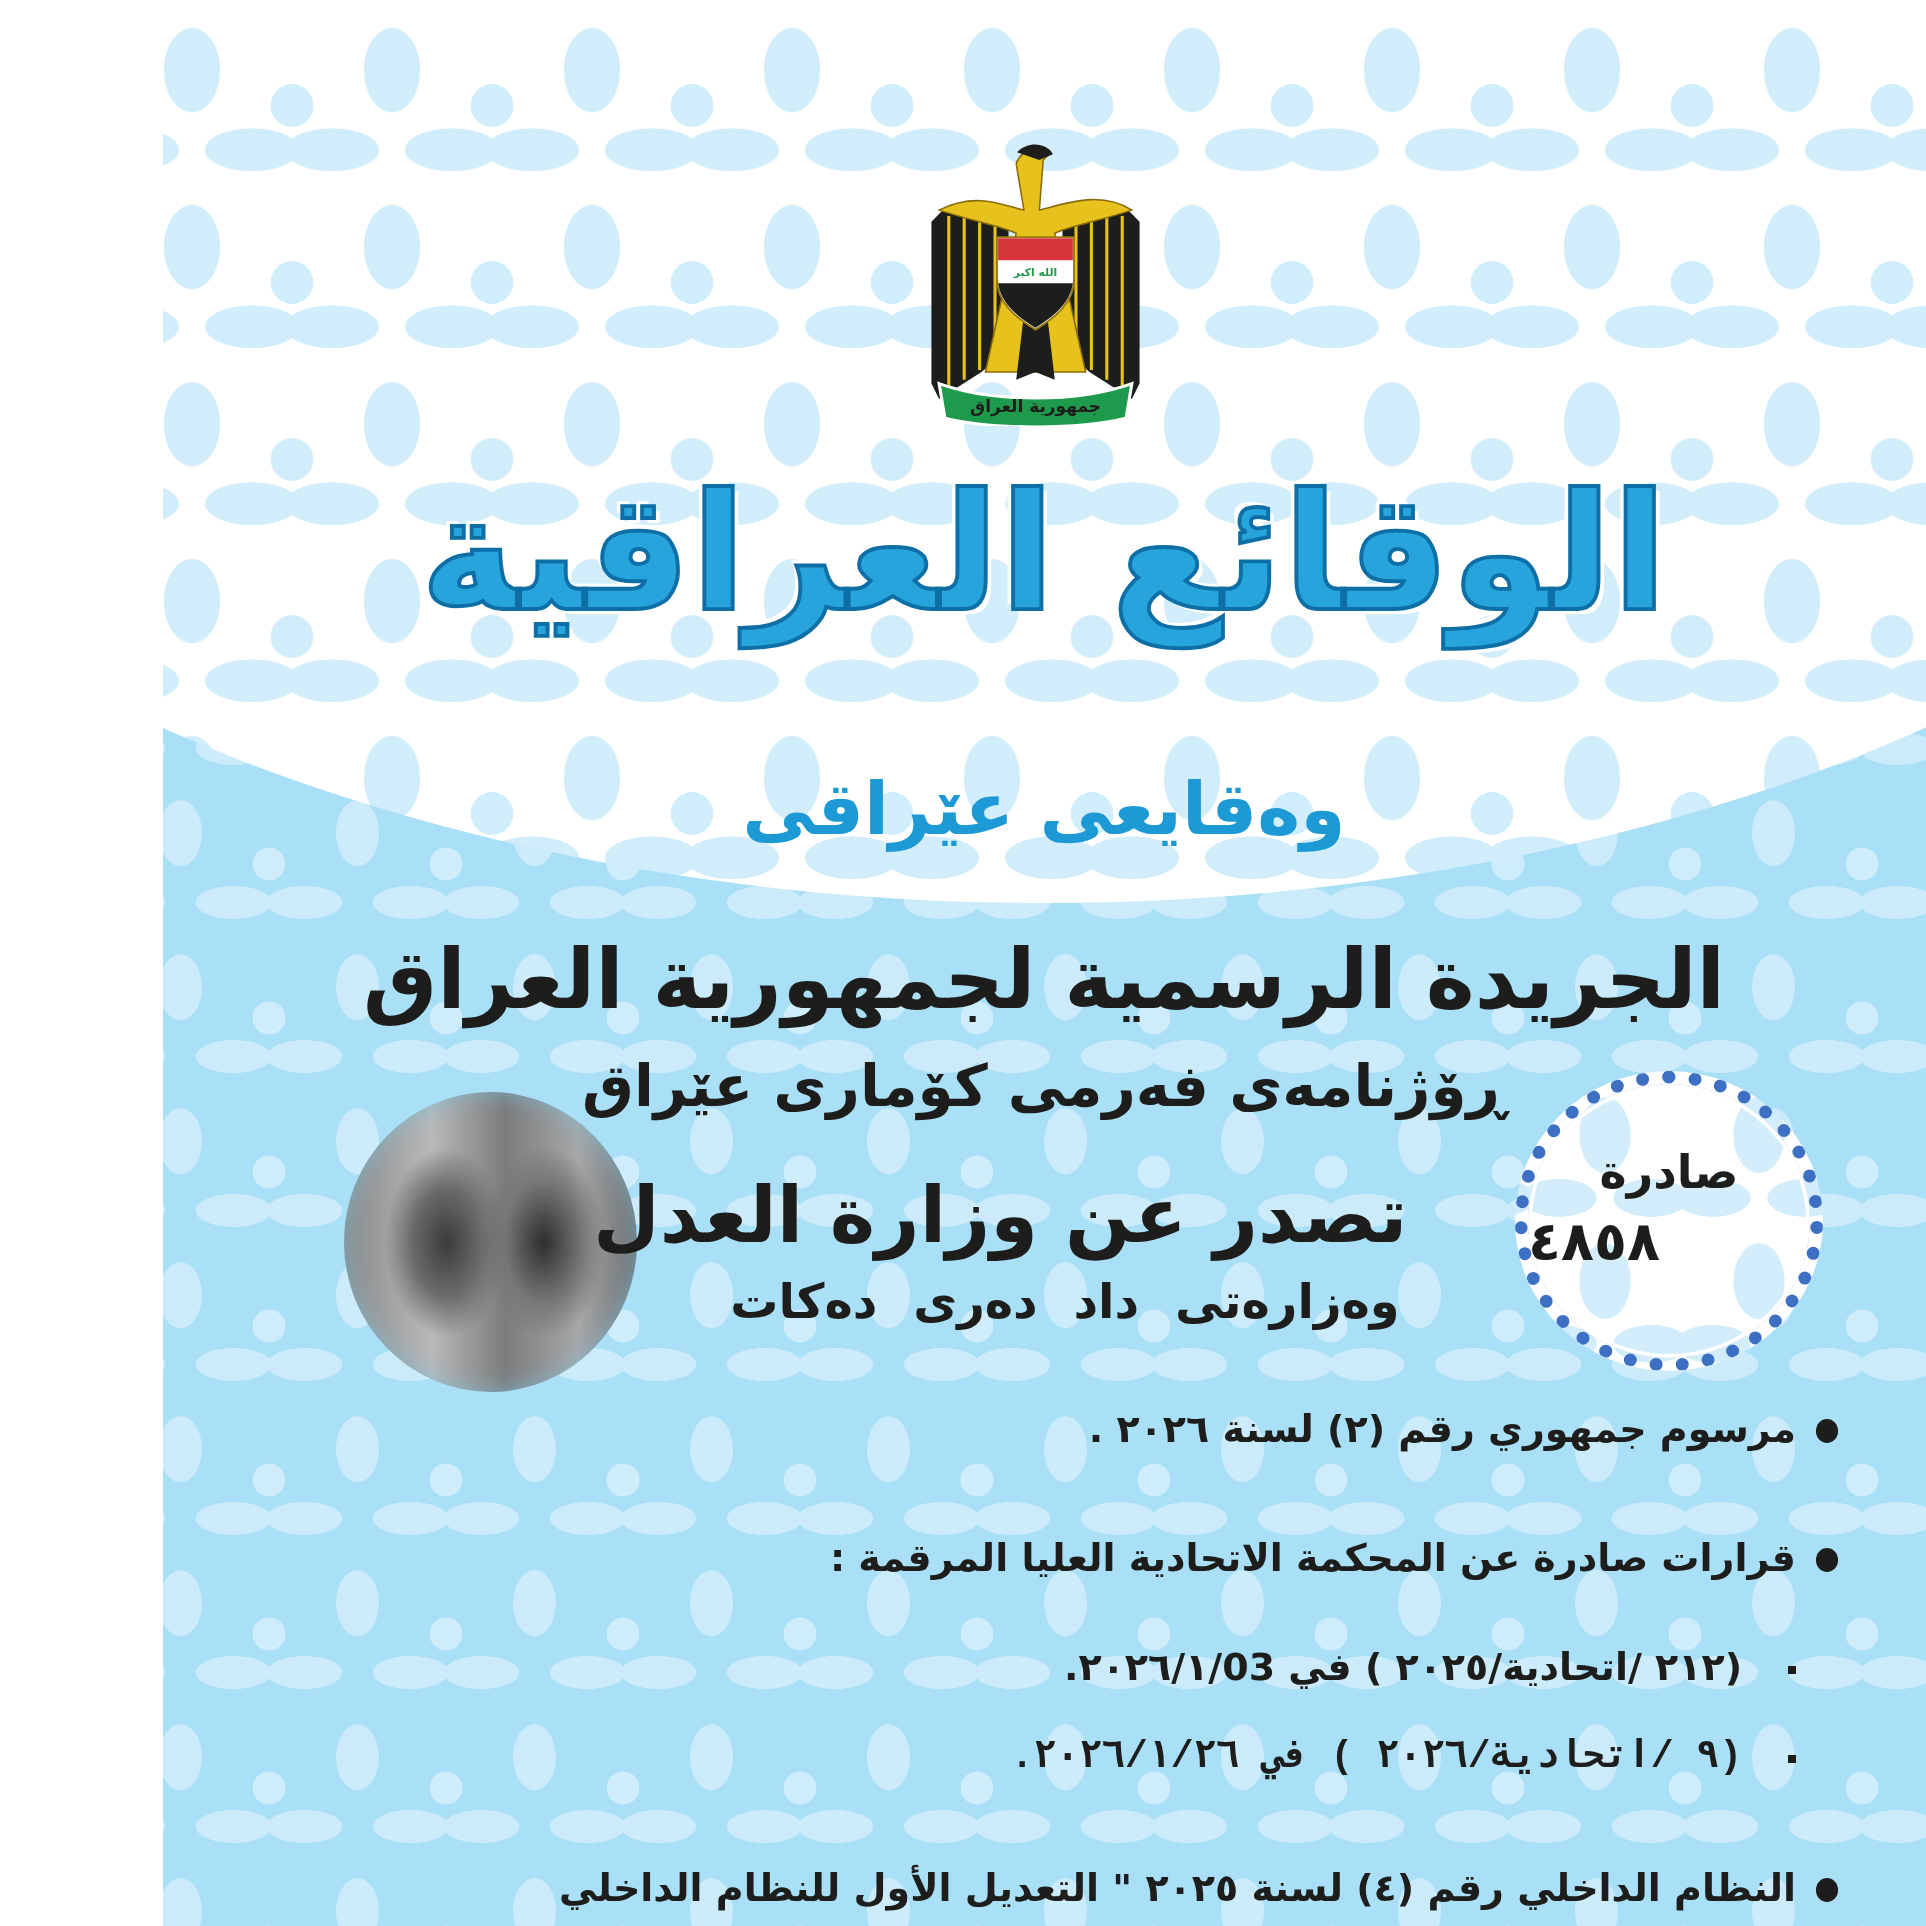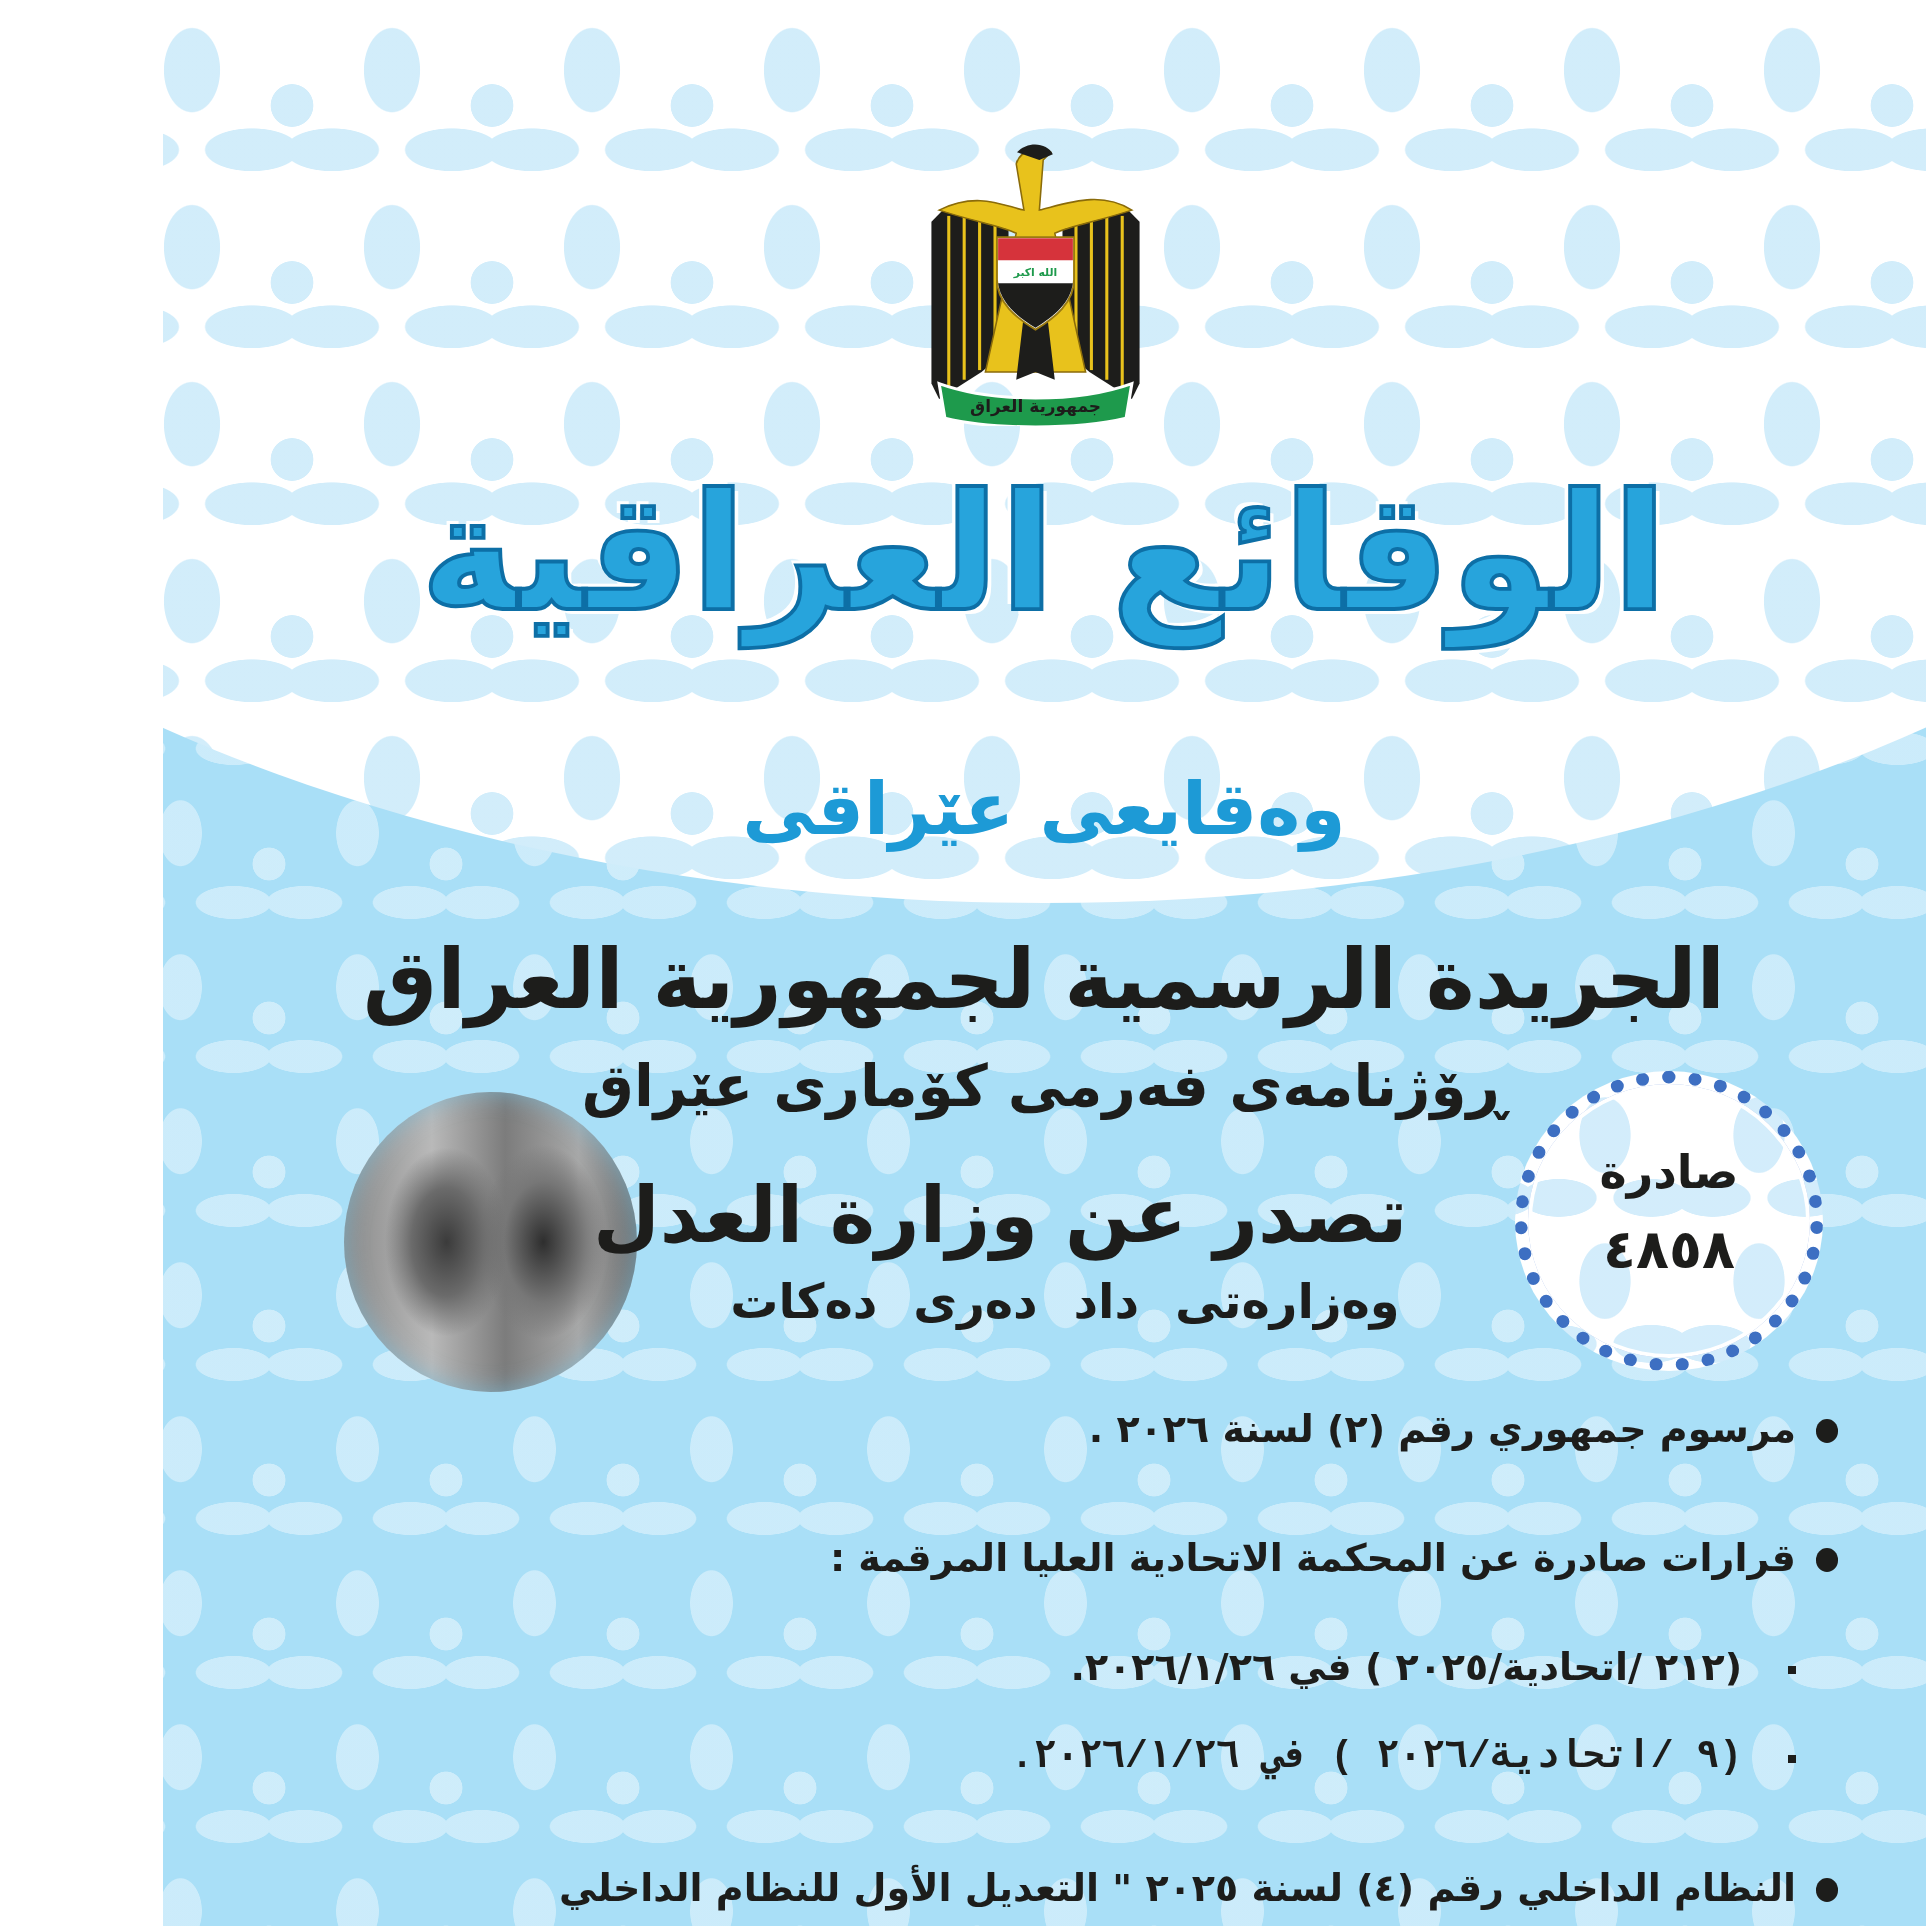--- a/index.html
+++ b/index.html
@@ -89,22 +89,22 @@
       background-size: 154px 146px;
       border: 13px dotted #3d6fc2;
       box-shadow: 0 0 0 3.9px #ffffff inset, 0 0 0 2.3px #9bb6e6 inset;
       box-sizing: border-box;
     }
     .issue-label {
       position: absolute; left: 0; right: 0; top: 65px; text-align: center;
       font-weight: bold; font-size: 46px; color: #1d1d1b; line-height: 1;
     }
     .issue-number {
-      position: absolute; left: 0; right: 0; top: 131px; text-align: center;
-      font-weight: bold; font-size: 54px; color: #1d1d1b; line-height: 1; letter-spacing: 3.9px; margin-top: 8px;
+      position: absolute; left: 0; right: 0; top: 131px; text-align: left;
+      font-weight: bold; font-size: 54px; color: #1d1d1b; line-height: 1; letter-spacing: 3.9px;
     }
 
     
     .contents {
       position: absolute; right: 158px; width: 1279px; top: 1371px;
       color: #1d1d1b; font-weight: bold; font-size: 38px;
     }
     .item { position: relative; padding-right: 42px; margin-bottom: 46px; line-height: 83px; }
     .bullet {
       position: absolute; right: 0; top: 31px; width: 22.3px; height: 24px; border-radius: 50%;
@@ -172,21 +172,21 @@
     <div class="item">
       <span class="bullet"></span>
       <span class="item-text">مرسوم جمهوري رقم (٢) لسنة ٢٠٢٦ .</span>
     </div>
     <div class="item" style="margin-bottom:23px;">
       <span class="bullet"></span>
       <span class="item-text">قرارات صادرة عن المحكمة الاتحادية العليا المرقمة :</span>
     </div>
     <div class="sub-item">
       <span class="dash"></span>
-      <span>(٢١٢ /اتحادية/٢٠٢٥ ) في ٢٠٢٦/١/٢٦.</span>
+      <span>(٢١٢ /اتحادية/٢٠٢٥ ) في ٢٠٢٦/١/03.</span>
     </div>
     <div class="sub-item" style="margin-bottom:46px;font-family:Liberation Mono, monospace;">
       <span class="dash"></span>
       <span>(٩ /اتحادية/٢٠٢٦ ) في ٢٠٢٦/١/٢٦.</span>
     </div>
     <div class="item">
       <span class="bullet"></span>
       <span class="item-text">النظام الداخلي رقم (٤) لسنة ٢٠٢٥ " التعديل الأول للنظام الداخلي لشركة أور العامة رقم (٤) لسنة ٢٠٢٢" .</span>
     </div>
 

